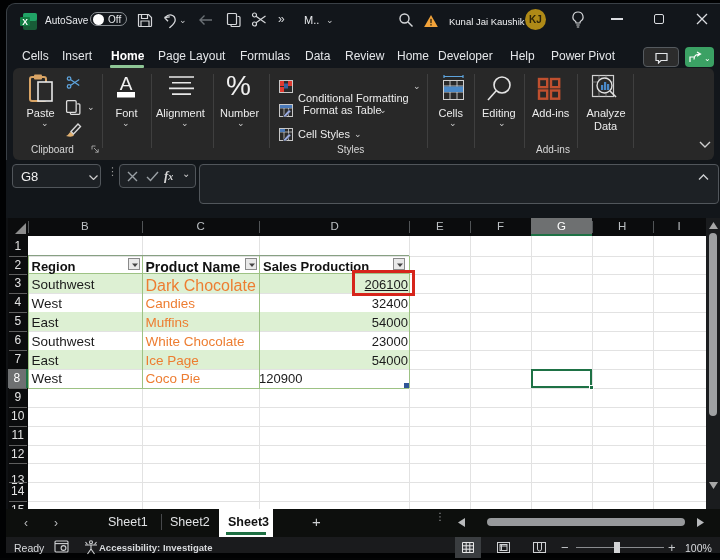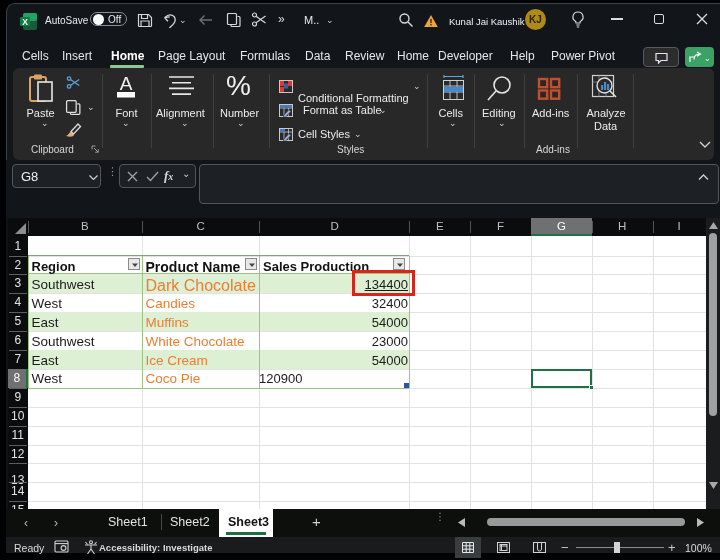--- a/index.html
+++ b/index.html
@@ -398,32 +398,32 @@
           <path d="M2 3.5 h6 L5 7 Z" fill="#444"></path>
         </svg>
       </div>
       <div class="abs" style="left:393px; top:258px; width:12px; height:12px; background:#e9e9e9; border:1px solid #8a8a8a;">
        <svg width="10" height="10" viewBox="0 0 10 10" style="margin:1px;">
           <path d="M2 3.5 h6 L5 7 Z" fill="#444"></path>
         </svg>
       </div>
       <div class="abs" style="left:31.5px; top:276.9px; font-size:13.5px; color:#1a1a1a;">Southwest</div>
       <div class="abs" style="left:145.5px; top:276.9px; font-size:16px; color:#ed7d31;">Dark Chocolate</div>
-      <div class="abs" style="left:259px; top:276.9px; width:149px; text-align:right; font-size:13px; color:#1a1a1a; text-decoration:underline;">134400</div>
+      <div class="abs" style="left:259px; top:276.9px; width:149px; text-align:right; font-size:13px; color:#1a1a1a; text-decoration:underline;">206100</div>
       <div class="abs" style="left:31.5px; top:295.8px; font-size:13.5px; color:#1a1a1a;">West</div>
       <div class="abs" style="left:145.5px; top:295.8px; font-size:13.5px; color:#ed7d31;">Candies</div>
       <div class="abs" style="left:259px; top:295.8px; width:149px; text-align:right; font-size:13px; color:#1a1a1a; ">32400</div>
       <div class="abs" style="left:31.5px; top:314.7px; font-size:13.5px; color:#1a1a1a;">East</div>
       <div class="abs" style="left:145.5px; top:314.7px; font-size:13.5px; color:#ed7d31;">Muffins</div>
       <div class="abs" style="left:259px; top:314.7px; width:149px; text-align:right; font-size:13px; color:#1a1a1a; ">54000</div>
       <div class="abs" style="left:31.5px; top:333.6px; font-size:13.5px; color:#1a1a1a;">Southwest</div>
       <div class="abs" style="left:145.5px; top:333.6px; font-size:13.5px; color:#ed7d31;">White Chocolate</div>
       <div class="abs" style="left:259px; top:333.6px; width:149px; text-align:right; font-size:13px; color:#1a1a1a; ">23000</div>
       <div class="abs" style="left:31.5px; top:352.5px; font-size:13.5px; color:#1a1a1a;">East</div>
-      <div class="abs" style="left:145.5px; top:352.5px; font-size:13.5px; color:#ed7d31;">Ice Cream</div>
+      <div class="abs" style="left:145.5px; top:352.5px; font-size:13.5px; color:#ed7d31;">Ice Page</div>
       <div class="abs" style="left:259px; top:352.5px; width:149px; text-align:right; font-size:13px; color:#1a1a1a; ">54000</div>
       <div class="abs" style="left:31.5px; top:371.4px; font-size:13.5px; color:#1a1a1a;">West</div>
       <div class="abs" style="left:145.5px; top:371.4px; font-size:13.5px; color:#ed7d31;">Coco Pie</div>
       <div class="abs" style="left:259px; top:371.4px; width:149px; text-align:left; font-size:13px; color:#1a1a1a; ">120900</div>
       <div class="abs" style="left:404px; top:382.79999999999995px; width:5px; height:5px; background:#2f5597;"></div>
       <div class="abs" style="left:352px; top:270px; width:63px; height:26px; border:3px solid #d6251b;"></div>
       <div class="abs" style="left:530.5px; top:368.9px; width:61px; height:18.9px; border:2px solid #1e7145;"></div>
       <div class="abs" style="left:588.5px; top:384.79999999999995px; width:5px; height:5px; background:#1e7145; border:1px solid #fff;"></div>
     </div>
 

